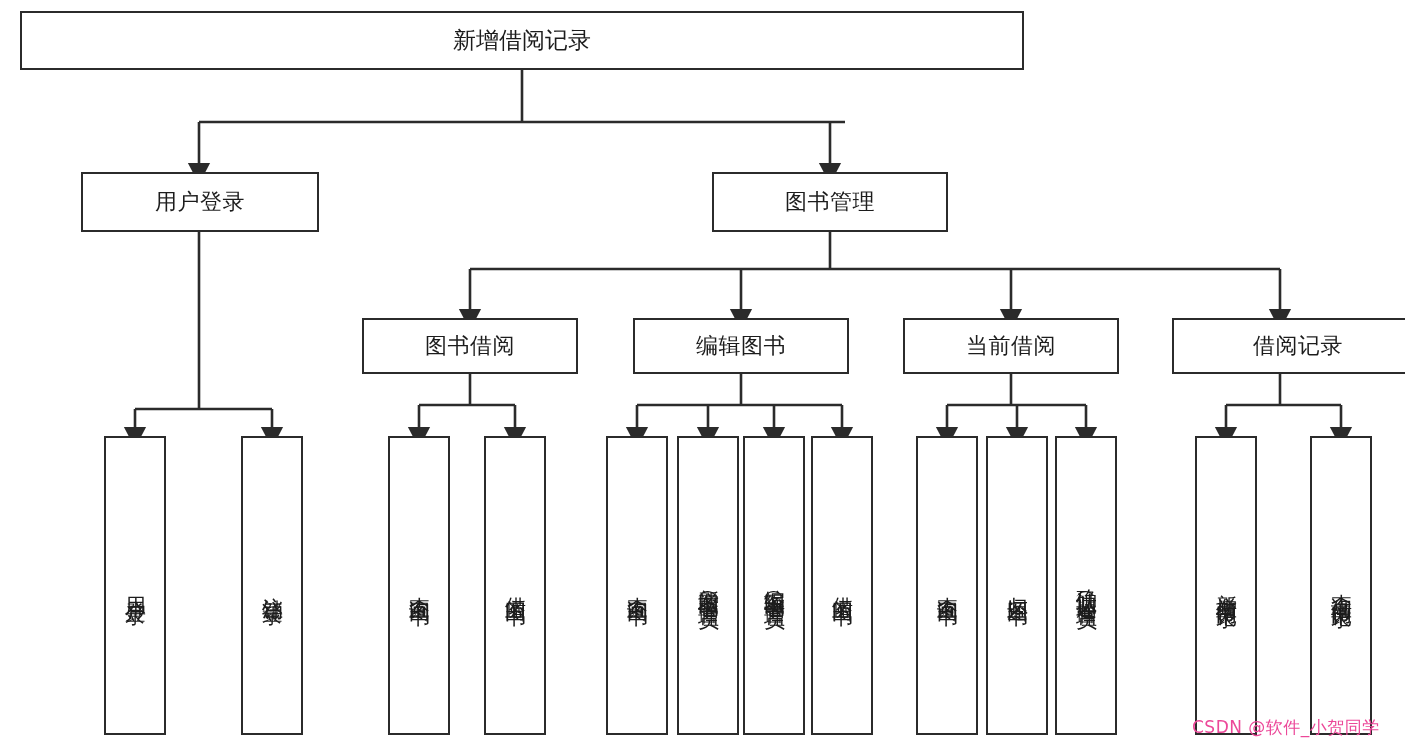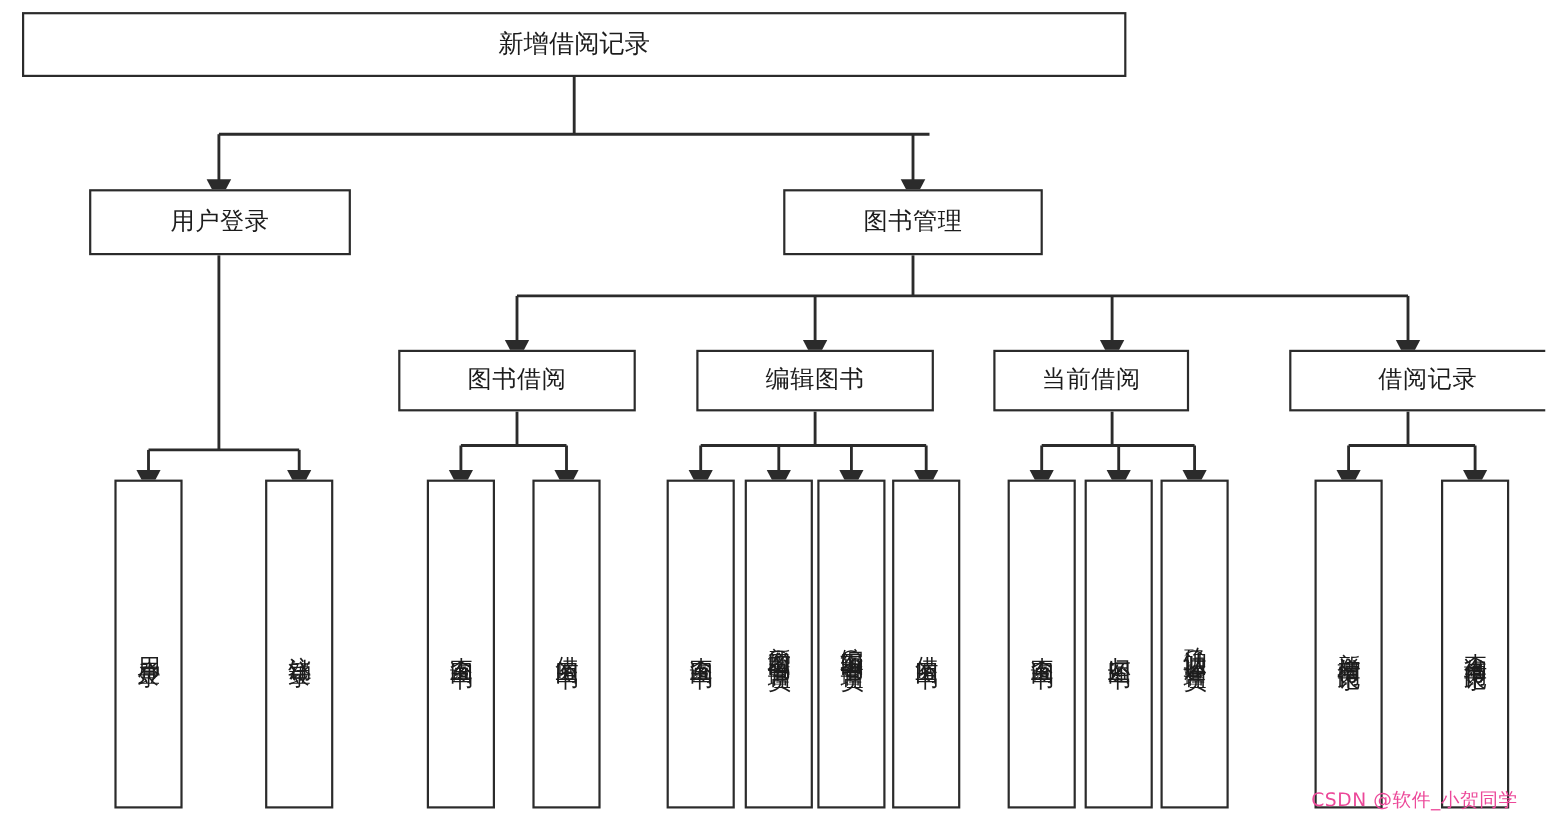--- a/index.html
+++ b/index.html
@@ -134,21 +134,21 @@
   </div>
 
   <div class="node node-h" style="left:362px; top:318px; width:216px; height:56px;">
     <span>图书借阅</span>
   </div>
 
   <div class="node node-h" style="left:633px; top:318px; width:216px; height:56px;">
     <span>编辑图书</span>
   </div>
 
-  <div class="node node-h" style="left:903px; top:318px; width:178px; height:56px;">
+  <div class="node node-h" style="left:903px; top:318px; width:216px; height:56px;">
     <span>当前借阅</span>
   </div>
 
   <div class="node node-h" style="left:1172px; top:318px; width:252px; height:56px;">
     <span>借阅记录</span>
   </div>
 
   <div class="node node-leaf" style="left:104px; top:436px; width:62px; height:299px;">
     <span class="vtext">用户登录</span>
   </div>

